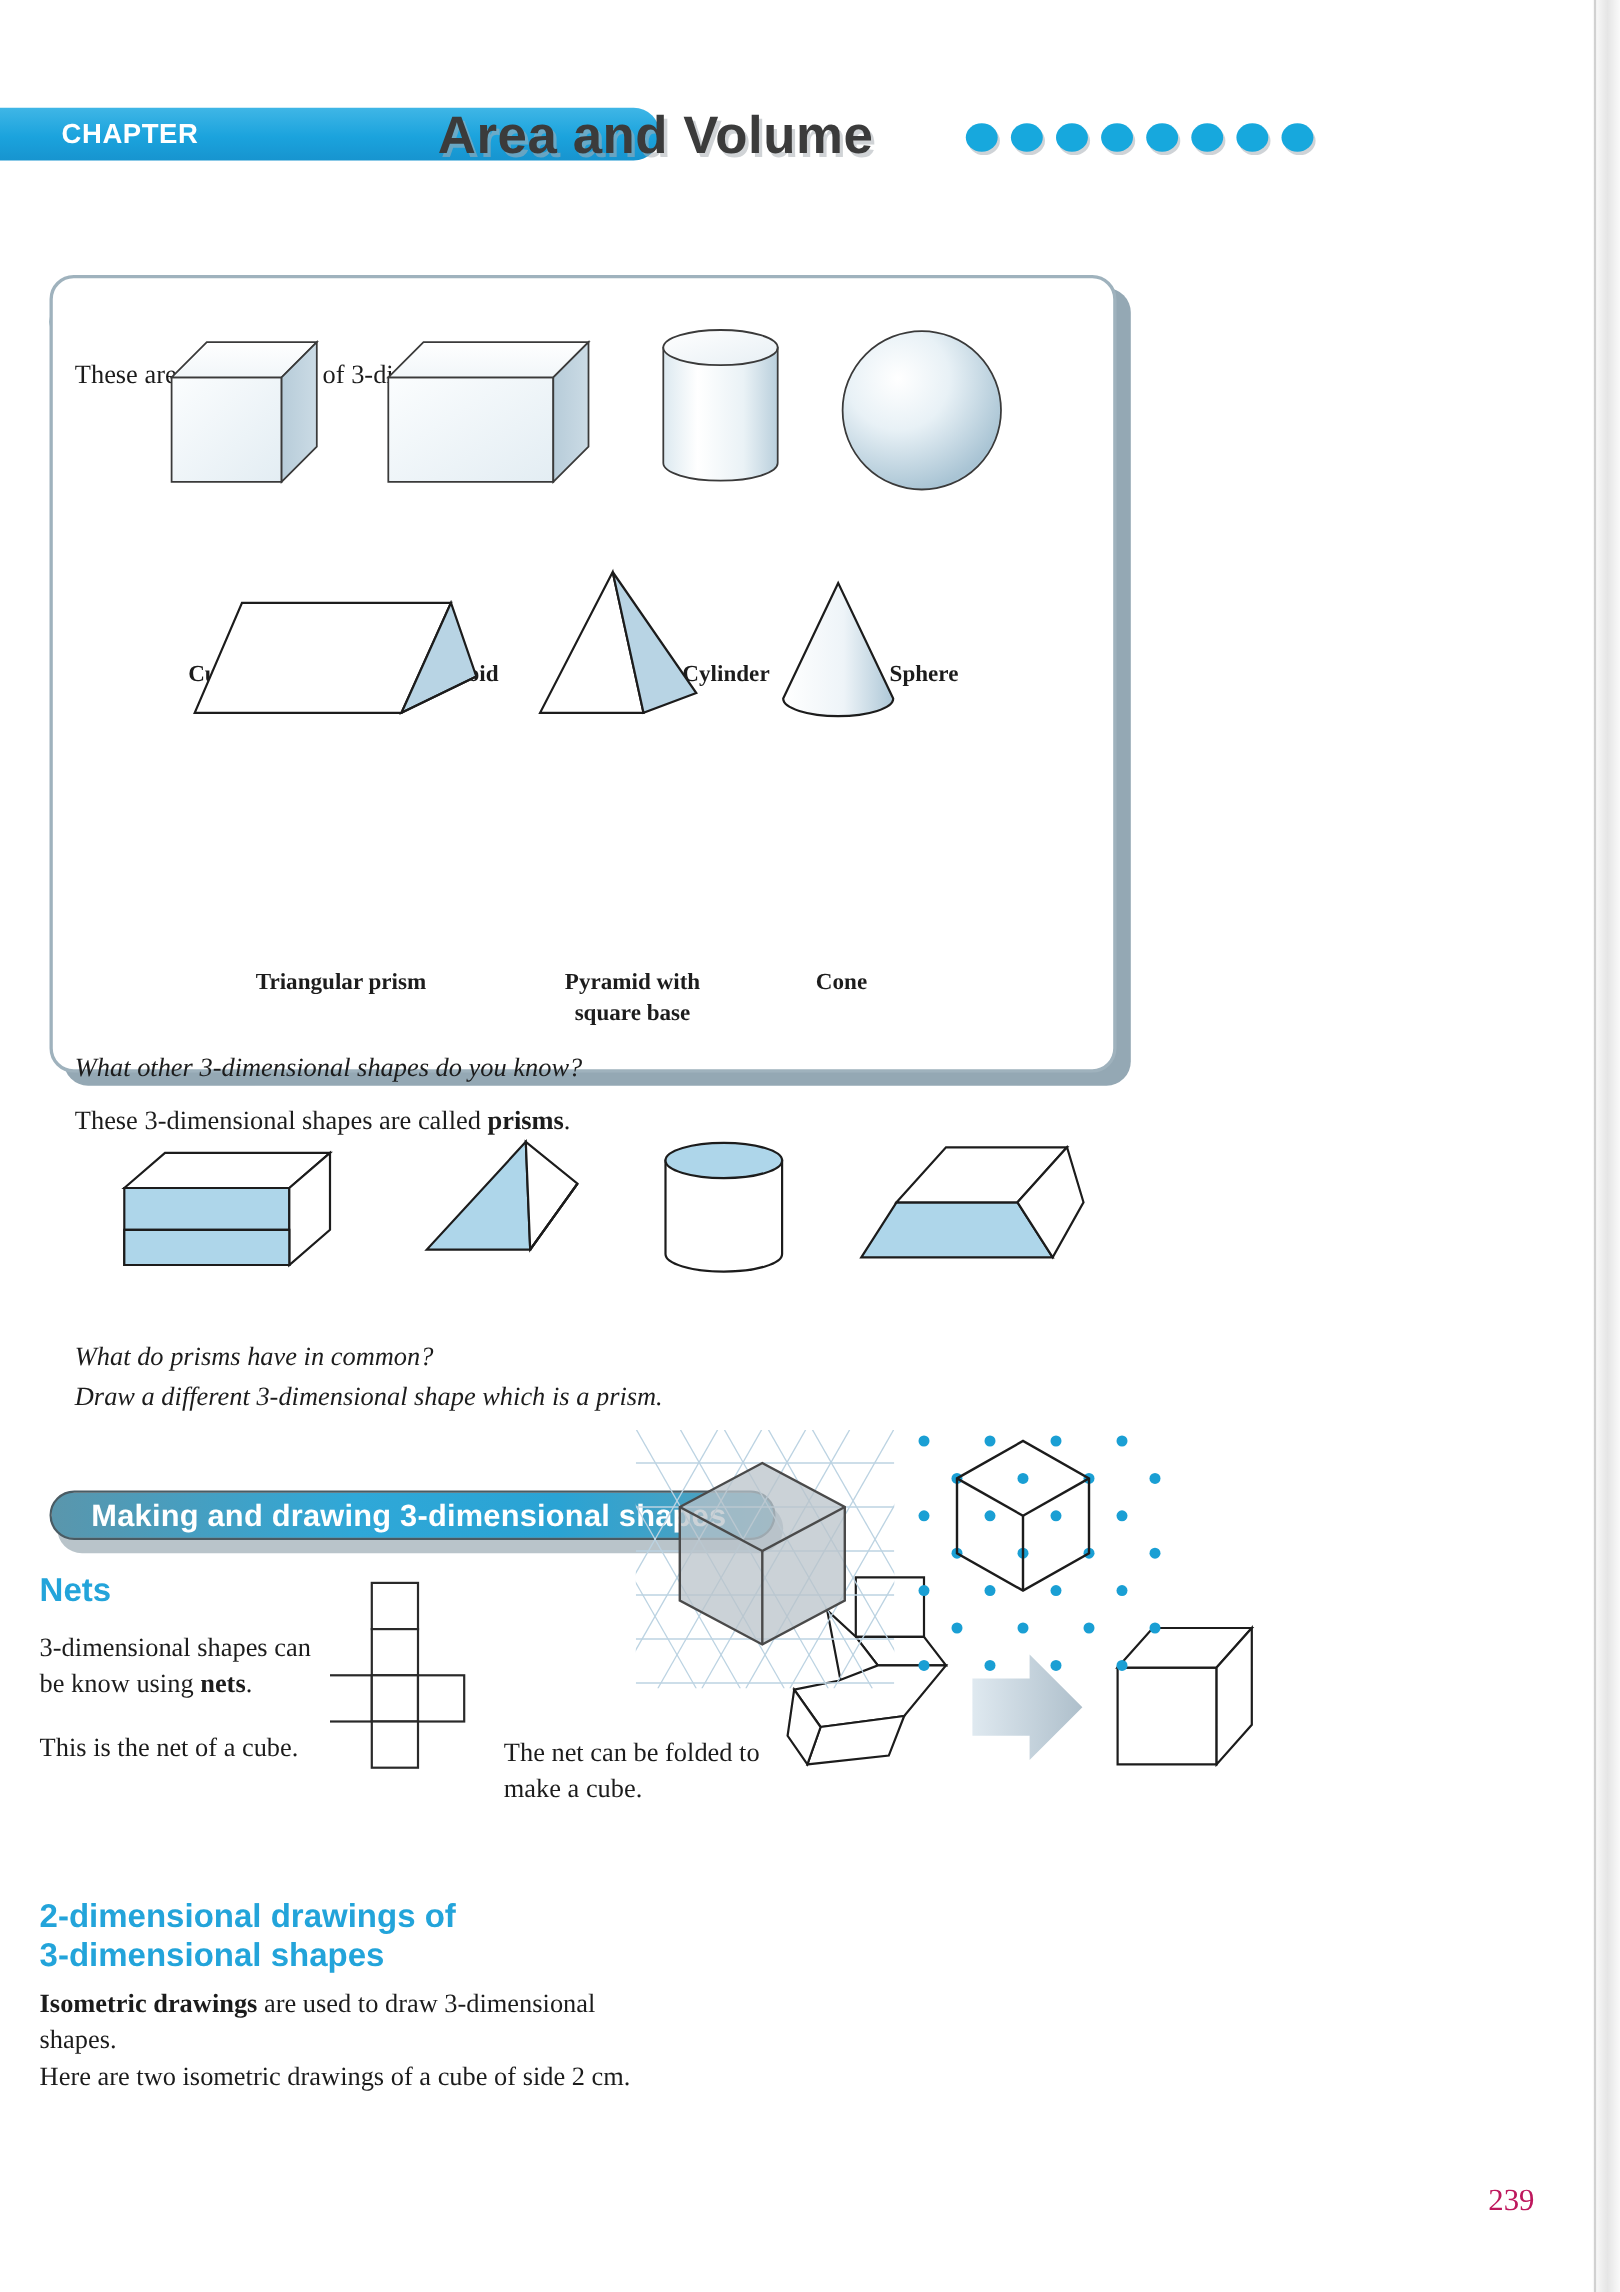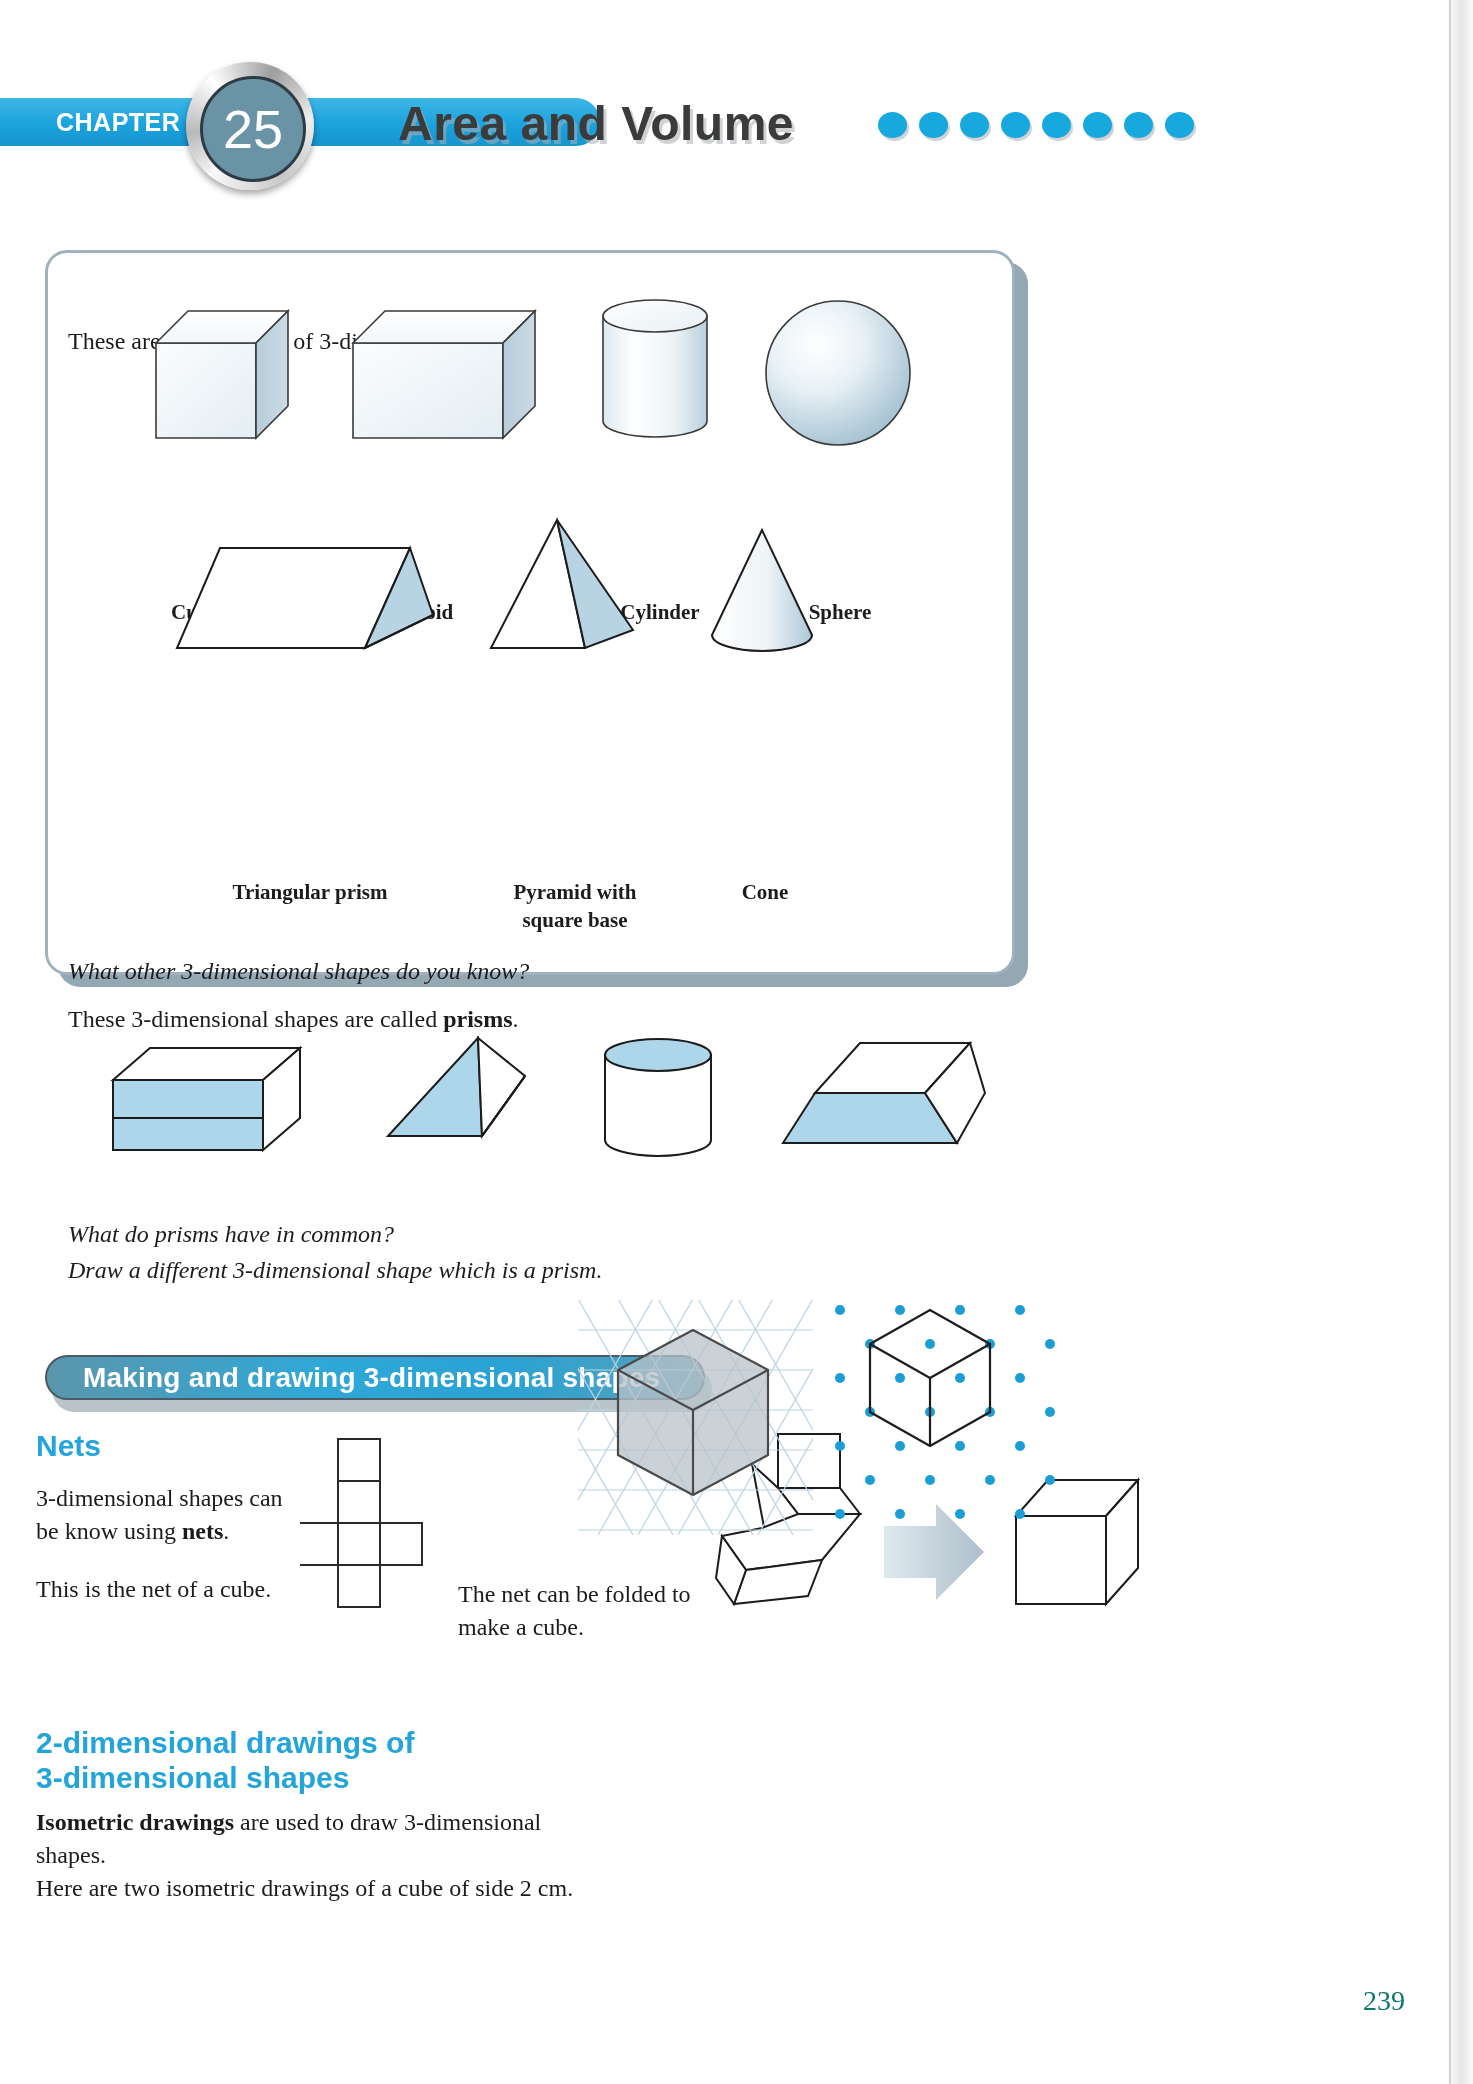--- a/index.html
+++ b/index.html
@@ -61,40 +61,35 @@
   
   .txt{position:absolute;font-family:"Liberation Serif",serif;font-size:24px;color:#1c1c1c;line-height:1.38;}
   .txt.it{font-style:italic;}
   .lbl{position:absolute;font-family:"Liberation Serif",serif;font-weight:bold;font-size:21px;
     color:#1c1c1c;text-align:center;}
   b{font-weight:bold;margin-top:12px;}
 
   .h-sub{position:absolute;font-family:"Liberation Sans",sans-serif;font-weight:bold;
     font-size:30px;color:#23a4da;line-height:1.18;}
 
-  .pageno{position:absolute;right:68px;top:1985px;font-family:"Liberation Serif",serif;
-    font-size:28px;color:#0f766e;}
+  .pageno{position:absolute;right:78px;top:1985px;font-family:"Liberation Serif",serif;
+    font-size:28px;color:#be185d;}
 
   svg{display:block;}
   .shp{position:absolute;}
 </style>
 </head>
 <body>
 
 <div class="page">
 
   <div class="hdr">
     <div class="hdr-ribbon-shadow"></div>
     <div class="hdr-ribbon"></div>
     <div class="hdr-chapter">CHAPTER</div>
-    <div class="hdr-badge">
-      <div class="hdr-badge-in">
-        <span class="hdr-num">25</span>
-      </div>
-    </div>
     <div class="hdr-title">Area and Volume</div>
     <div class="hdr-dots">
       <i></i>
         <i></i>
       <i></i>
         <i></i>
       <i></i>
         <i></i>
       <i></i>
         <i></i>

